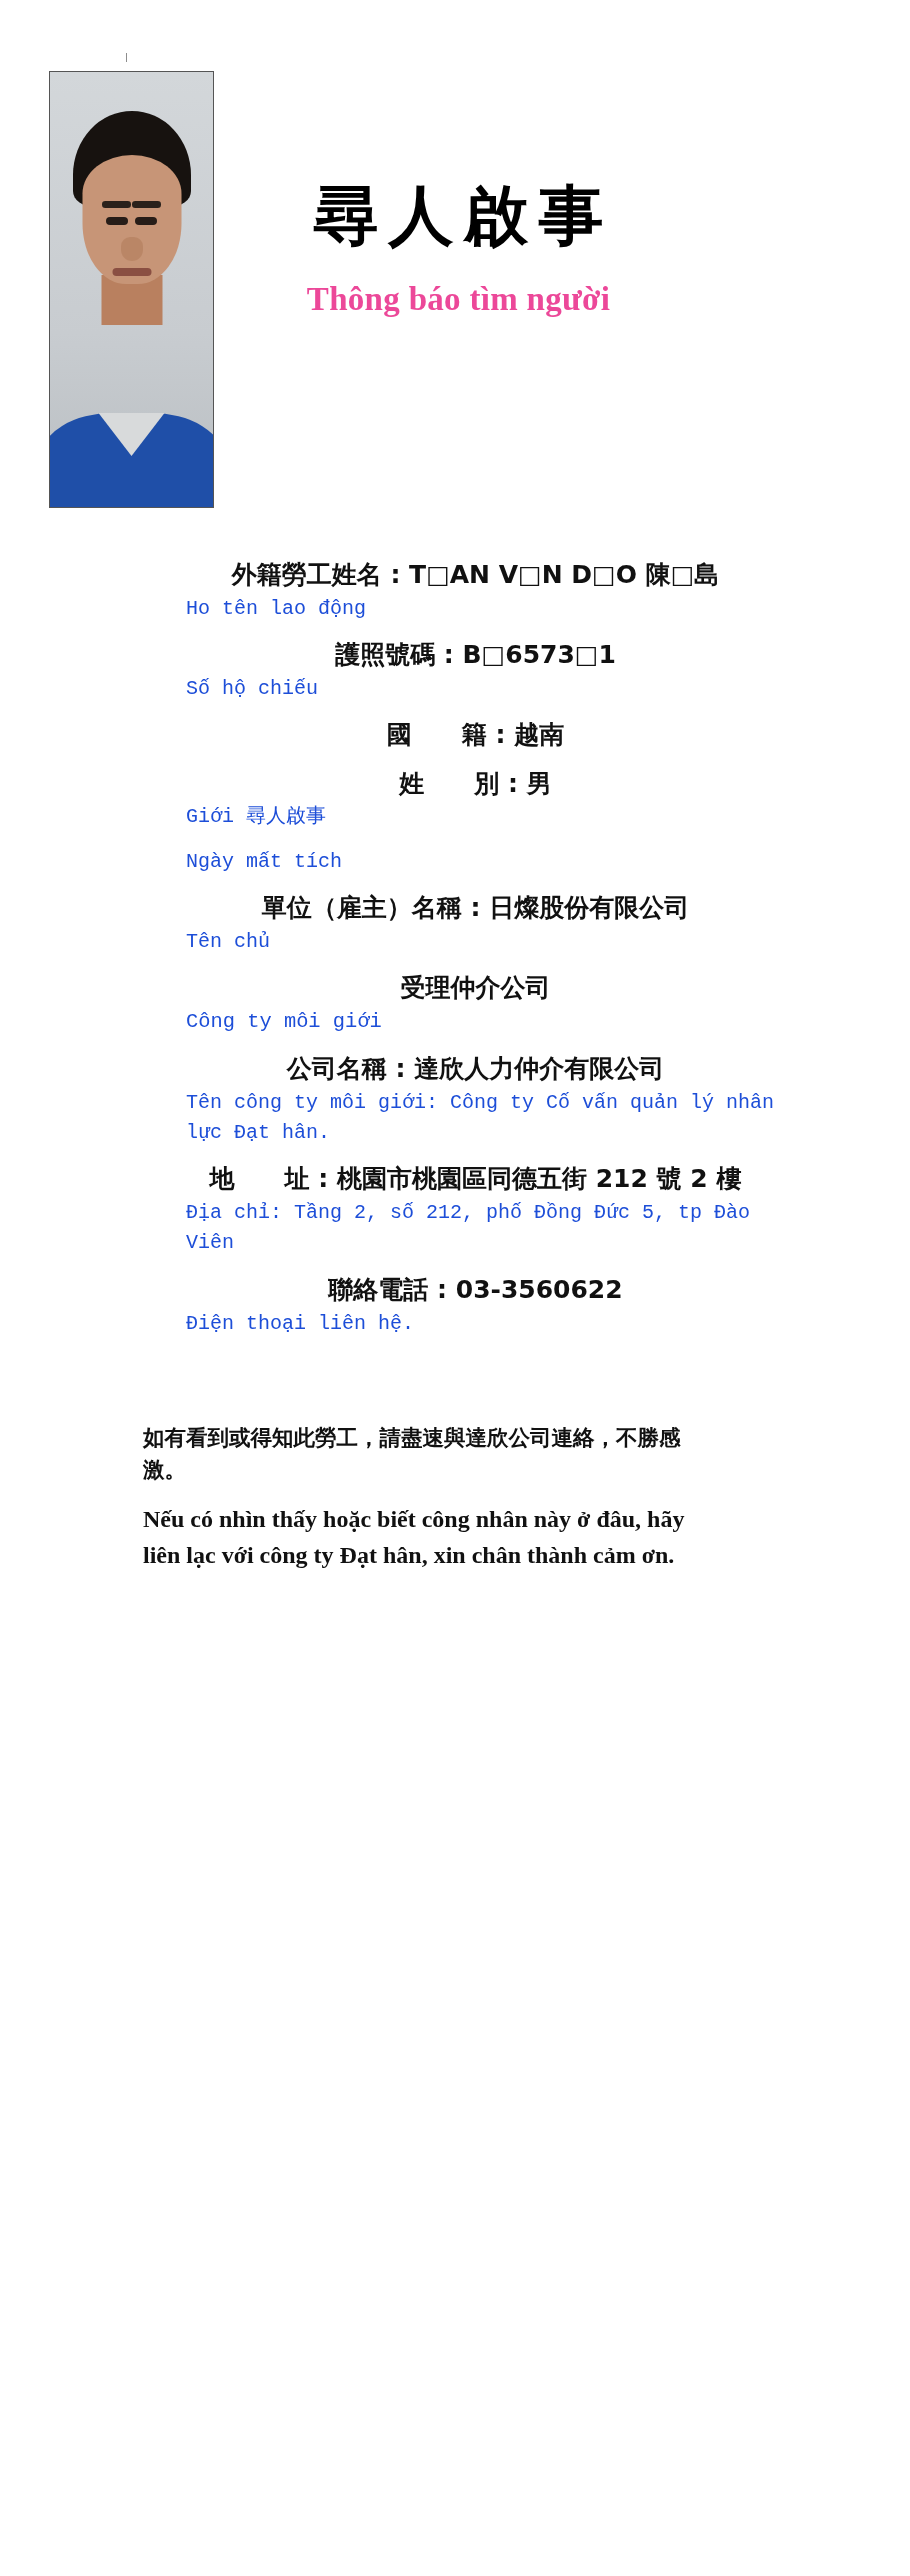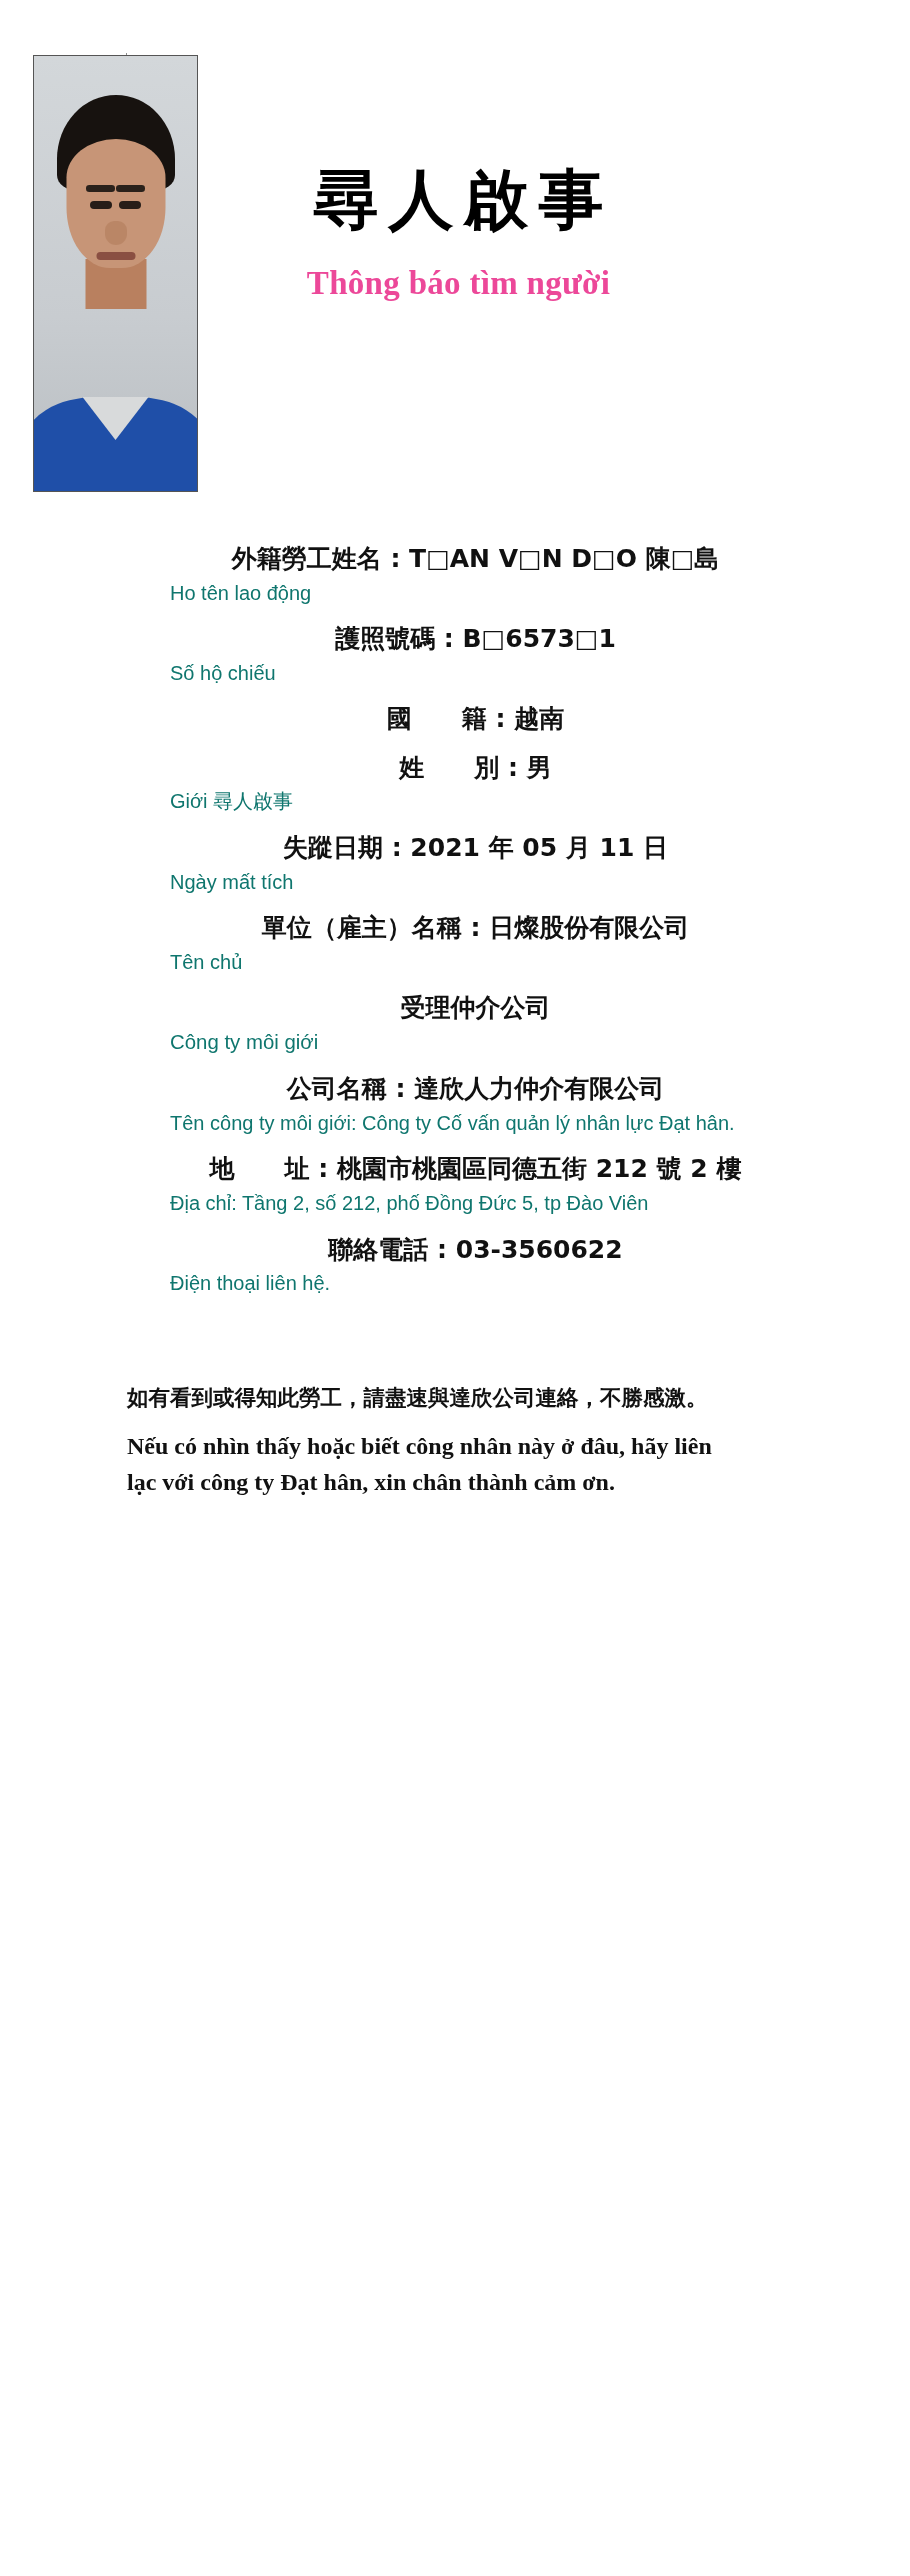--- a/index.html
+++ b/index.html
@@ -13,21 +13,21 @@
     font-family: "Liberation Serif", serif;
     color: #1a1a1a;
     -webkit-font-smoothing: antialiased;
   }
   .page {
     position: relative;
     width: 791px;
     height: 2576px;
     background: #ffffff;
     box-sizing: border-box;
-    padding: 0;
+    padding: 16px;
   }
 
   
   .header {
     display: flex;
     align-items: flex-start;
     padding: 55px 0 0 0;
   }
   .photo-wrap {
     width: 198px;
@@ -175,24 +175,24 @@
   .field .cn {
     font-family: "DejaVu Sans", sans-serif;
     font-size: 25px;
     font-weight: 700;
     color: #111;
     line-height: 1.35;
     white-space: nowrap;
     text-align: center;
   }
   .field .vn {
-    font-family: Liberation Sans, sans-serif;
+    font-family: Liberation Mono, monospace;
     font-size: 20px;
     font-weight: 400;
-    color: #0f766e;
+    color: #1d4ed8;
     line-height: 1.5;
     padding-left: 10px;
     margin-top: 2.2px;
   }
   .field .vn.bigger {
     font-size: 20.4px;
   }
 
   
   .notice {
@@ -268,21 +268,20 @@
     <div class="field">
       <div class="cn">國　　籍 : 越南</div>
     </div>
 
     <div class="field">
       <div class="cn">姓　　別 : 男</div>
       <div class="vn">Giới 尋人啟事</div>
     </div>
 
     <div class="field">
-      <div class="cn">失蹤日期 : 2021 年 05 月 11 日</div>
       <div class="vn">Ngày mất tích</div>
     </div>
 
     <div class="field">
       <div class="cn">單位（雇主）名稱 : 日燦股份有限公司</div>
       <div class="vn">Tên chủ</div>
     </div>
 
     <div class="field">
       <div class="cn">受理仲介公司</div>

